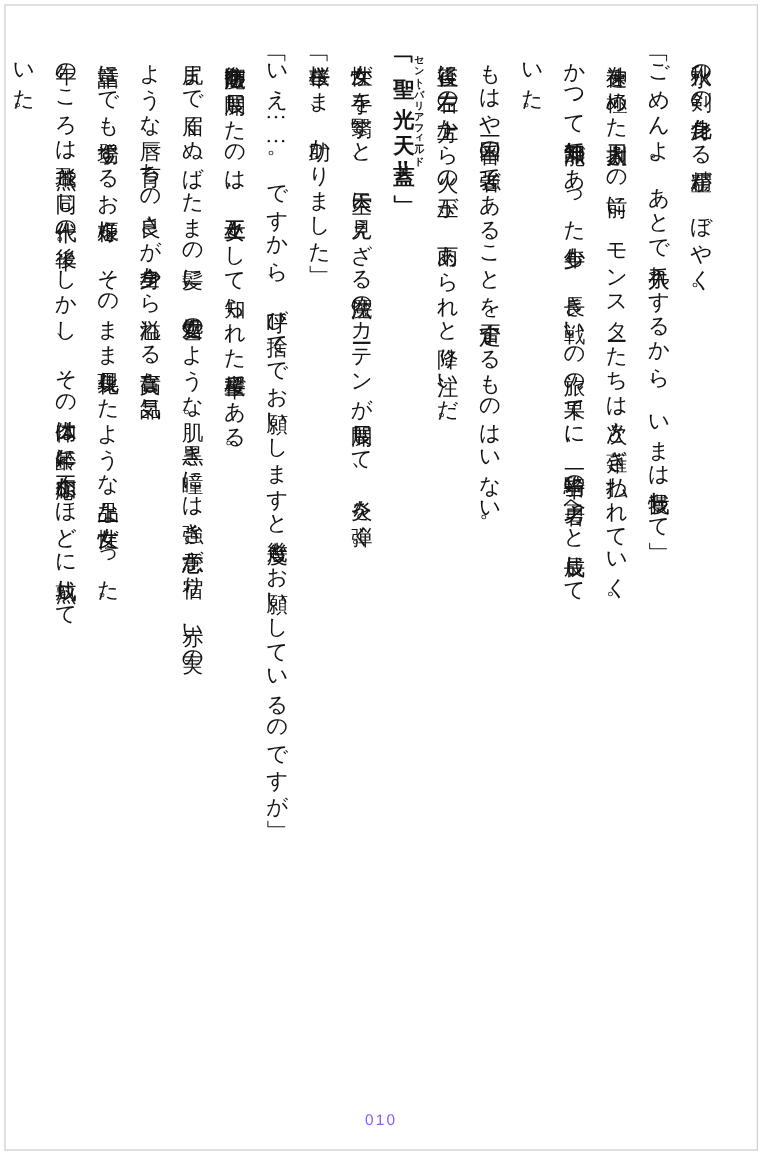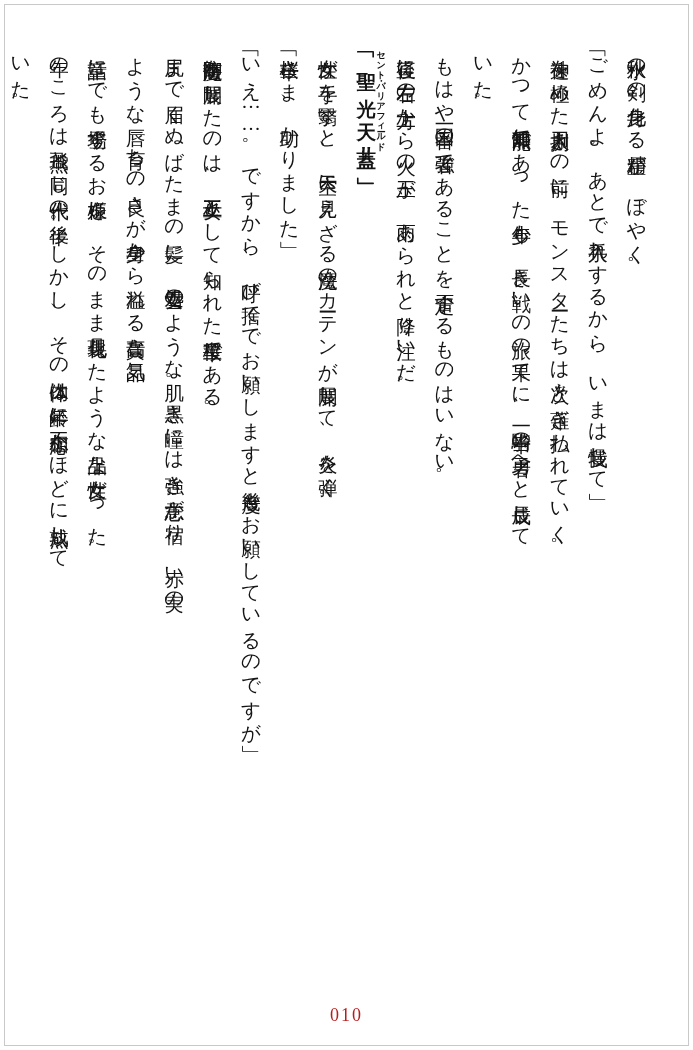--- a/index.html
+++ b/index.html
@@ -58,24 +58,24 @@
   }
   .bold-line {
     font-weight: bold;
   }
   .page-number {
     position: absolute;
     left: 0;
     right: 0;
     bottom: 24px;
     text-align: center;
-    font-size: 18px;
+    font-size: 14px;
     letter-spacing: 2px;
-    color: #b91c1c;
-    font-family: Liberation Serif, serif;
+    color: #8b5cf6;
+    font-family: Liberation Sans, sans-serif;
   }
 </style>
 </head>
 <body>
 
 <div class="page">
   <div class="page-border"></div>
 
   <div class="text-body">
     <span class="line">秋水の剣の化身たる精霊が、ぼやく。</span>

